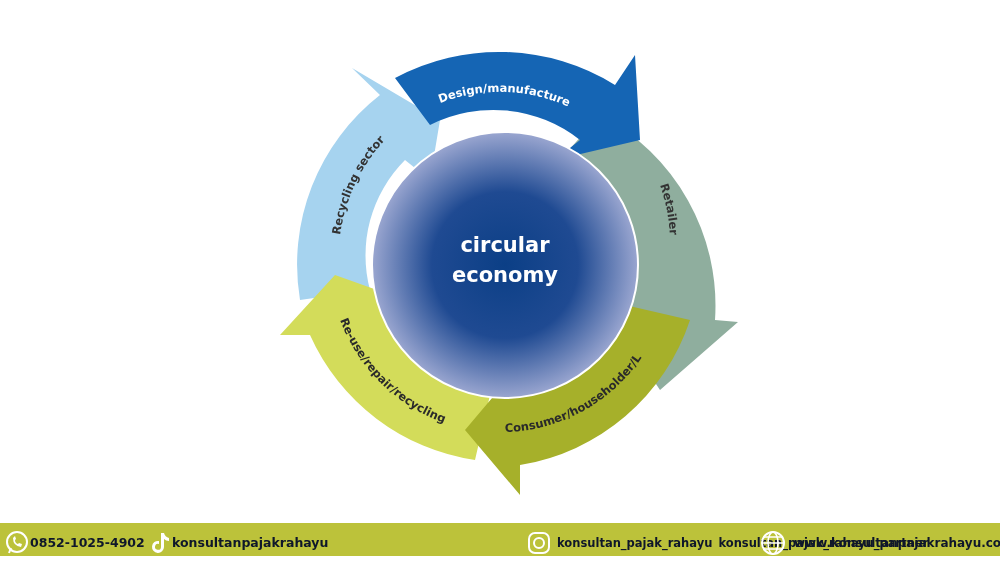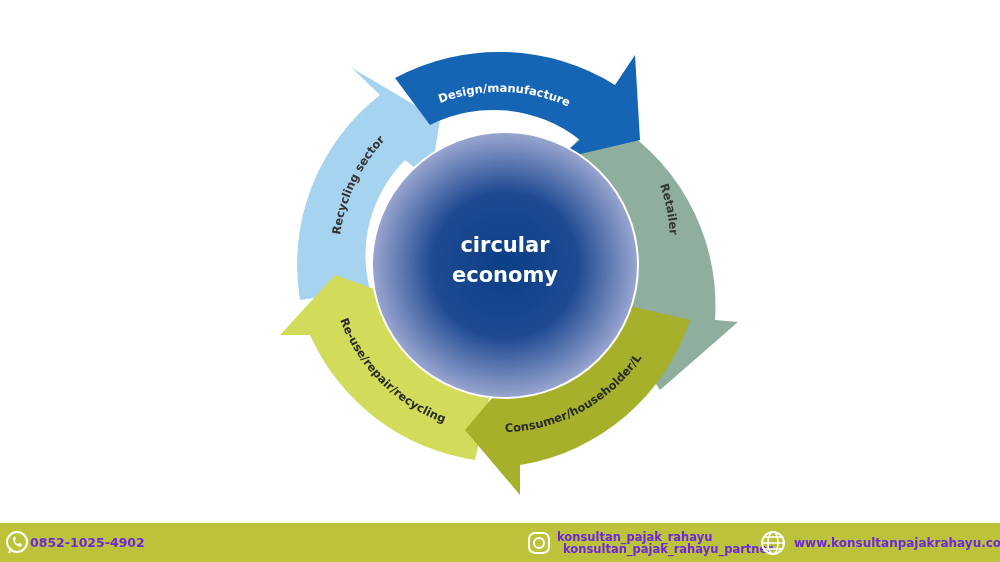--- a/index.html
+++ b/index.html
@@ -1,23 +1,23 @@
 <!DOCTYPE html>
 <html><head>
 <meta charset="utf-8">
 <style>
   html,body{margin:0;padding:0;}
   body{width:1000px;height:562px;background:#ffffff;position:relative;overflow:hidden;font-family:"DejaVu Sans",sans-serif;}
   #diagram{position:absolute;left:0;top:0;width:1000px;height:522px;}
   .seg-label{font-family:"DejaVu Sans",sans-serif;font-weight:bold;font-size:11.5px;}
   .center-text{font-family:"DejaVu Sans",sans-serif;font-weight:bold;font-size:21px;fill:#ffffff;text-anchor:middle;}
-  #footer{position:absolute;left:0;top:523px;width:1000px;height:39px;background:#bcc23a;display:flex;align-items:center;color:#6d28d9;font-family:"DejaVu Sans",sans-serif;font-weight:bold;font-size:12.5px;}
+  #footer{position:absolute;left:0;top:523px;width:1000px;height:33px;background:#bcc23a;display:flex;align-items:center;color:#0f172a;font-family:"DejaVu Sans",sans-serif;font-weight:bold;font-size:12.5px;text-align:center;}
   .f-item{display:flex;align-items:center;position:absolute;top:0;height:39px;}
   .f-icon{display:inline-flex;align-items:center;justify-content:center;}
-  .ig-text{display:flex;flex-direction:column;line-height:12px;font-size:11.5px;}
+  .ig-text{display:flex;flex-direction:row;line-height:12px;font-size:11.5px;}
 </style>
 </head>
 <body>
 
 <svg id="diagram" viewBox="0 0 1000 522" xmlns="http://www.w3.org/2000/svg">
   <defs>
     <radialGradient id="cg" cx="50%" cy="50%" r="50%">
       <stop offset="0%" stop-color="#0b3f86"></stop>
       <stop offset="55%" stop-color="#1f4a92"></stop>
       <stop offset="100%" stop-color="#9aa6d0"></stop>
@@ -64,20 +64,28 @@
   <div class="f-item" style="left:4px">
     <span class="f-icon">
       <svg width="26" height="26" viewBox="0 0 26 26">
           <circle cx="13" cy="12" r="10" fill="none" stroke="#fff" stroke-width="2"></circle>
           <path d="M5 23 L7 18" stroke="#fff" stroke-width="2"></path>
           <path d="M9 8 Q9 16 17 17 L18 14 L15 13 L14 14 Q11 13 11 10 L12 9 L11 6 Z" fill="#fff"></path>
         </svg>
     </span>
     <span>0852-1025-4902</span>
   </div>
+  <div class="f-item" style="left:150px">
+    <span class="f-icon">
+      <svg width="22" height="24" viewBox="0 0 22 24">
+          <path d="M11 2 L14 2 Q15 6 19 7 L19 10 Q16 10 14 8 L14 16 A6 6 0 1 1 9 10 L9 13 A3 3 0 1 0 11 16 Z" fill="#fff"></path>
+        </svg>
+    </span>
+    <span>konsultanpajakrahayu</span>
+  </div>
   <div class="f-item" style="left:527px">
     <span class="f-icon" style="margin-right:6px">
       <svg width="24" height="24" viewBox="0 0 24 24">
           <rect x="2" y="2" width="20" height="20" rx="6" fill="none" stroke="#fff" stroke-width="2"></rect>
           <circle cx="12" cy="12" r="5" fill="none" stroke="#fff" stroke-width="2"></circle>
         </svg>
     </span>
     <span class="ig-text">
       <span>konsultan_pajak_rahayu</span>
       <span style="padding-left:6px">konsultan_pajak_rahayu_partner</span>

